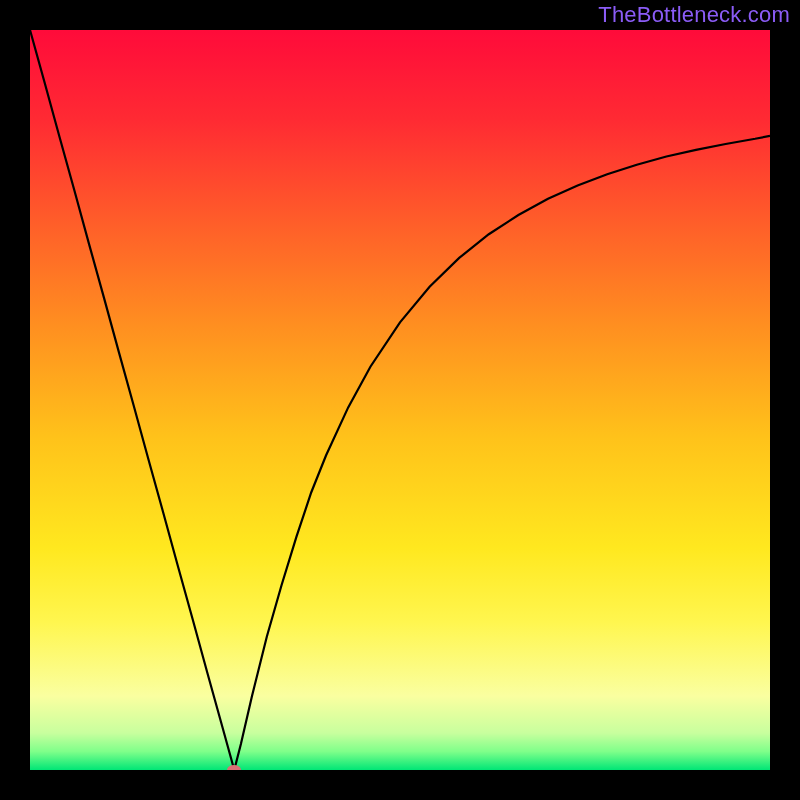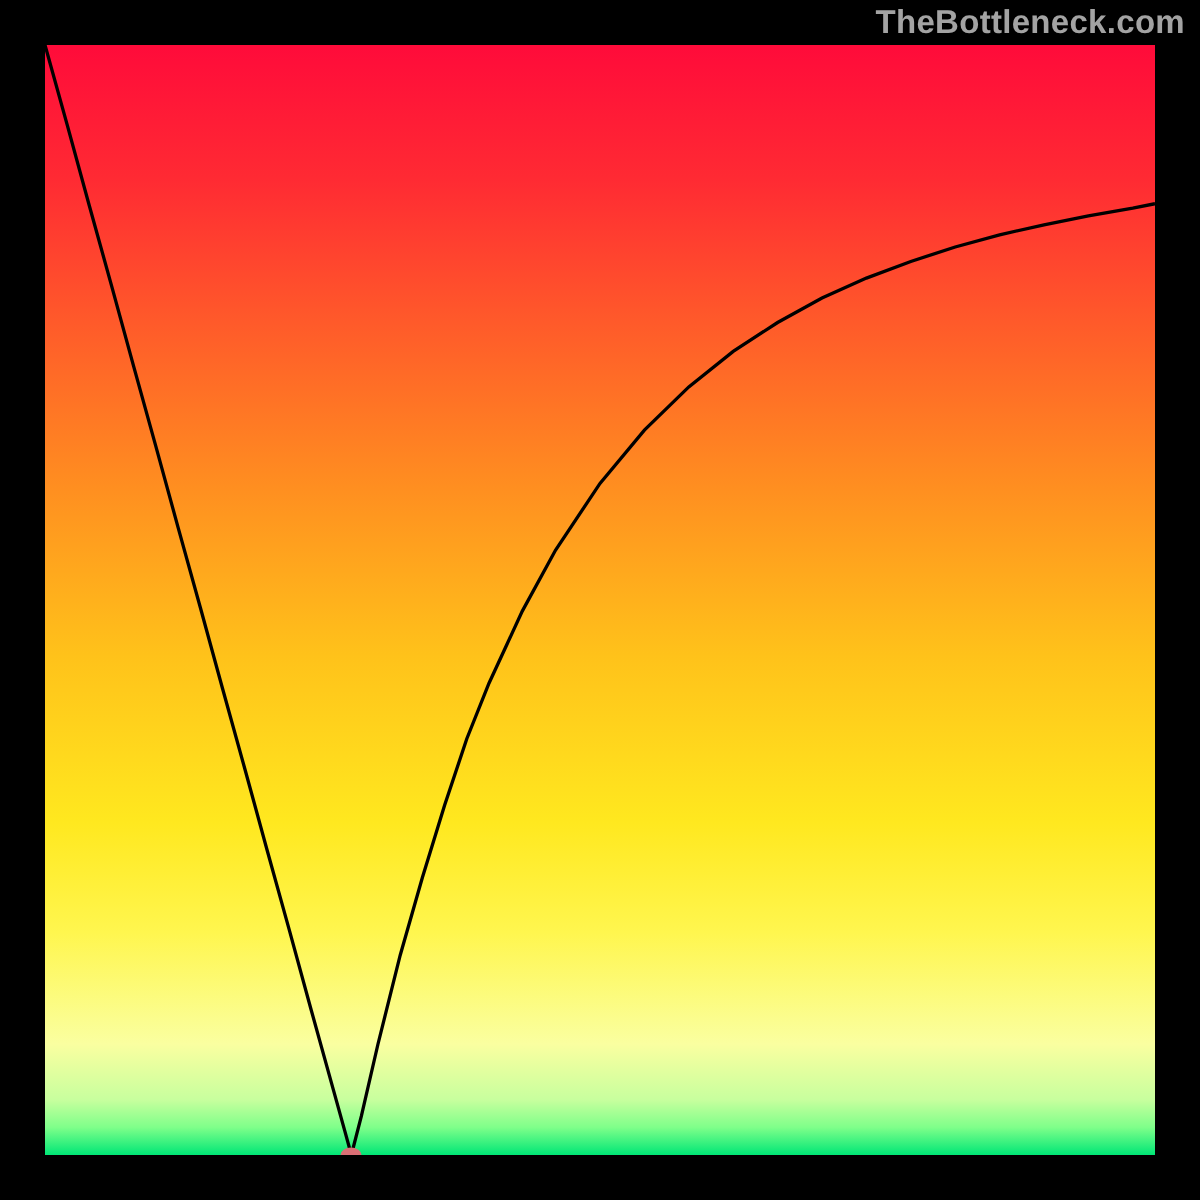--- a/index.html
+++ b/index.html
@@ -14,23 +14,23 @@
   .frame {
     position: absolute;
     top: 0; left: 0;
     width: 800px; height: 800px;
     background: #000;
   }
   .watermark {
     position: absolute;
     top: 2px;
     right: 10px;
-    color: #a3a3a3;
+    color: #8b5cf6;
     font-size: 22px;
-    font-weight: 700;
+    font-weight: 400;
     letter-spacing: 0.2px;
     z-index: 10;
   }
   .plot {
     position: absolute;
     top: 30px;
     left: 30px;
     width: 740px;
     height: 740px;
     overflow: hidden;

